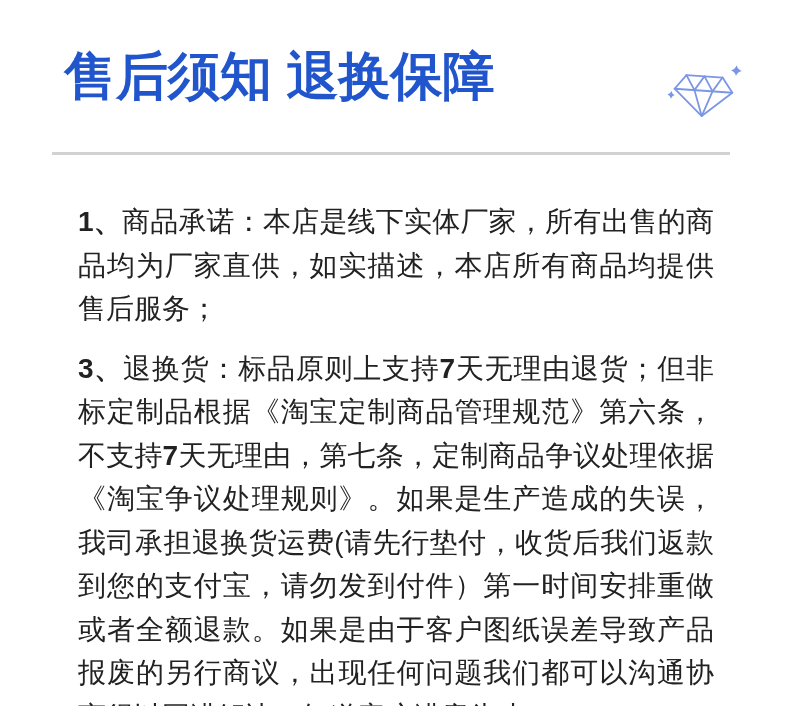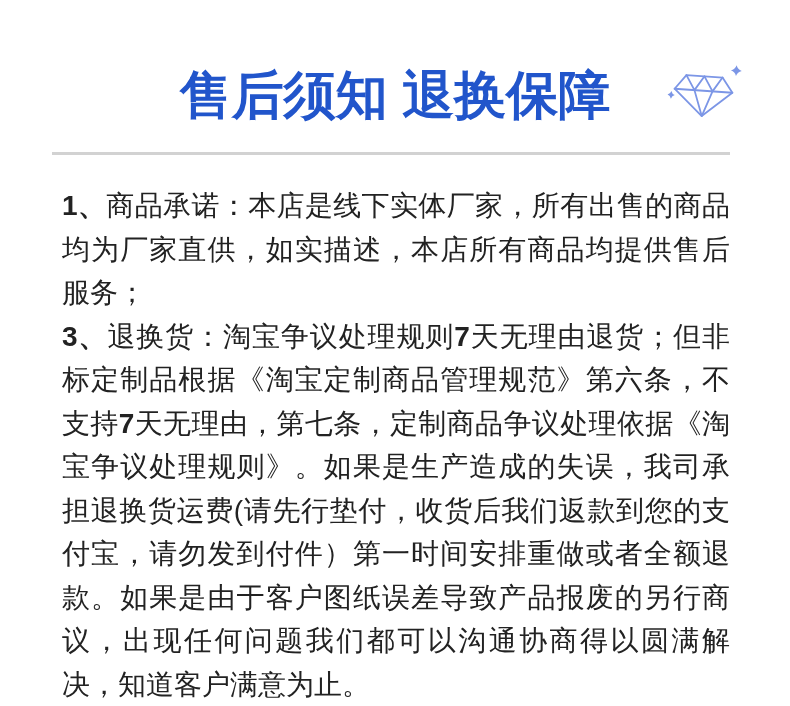--- a/index.html
+++ b/index.html
@@ -16,23 +16,22 @@
   }
   .page {
     position: relative;
     width: 790px;
     height: 706px;
     background: var(--bg);
     overflow: hidden;
   }
   .header {
     position: relative;
-    padding: 67px 64px 0 64px;
+    padding: 48px 64px 0 64px;
     height: 95px;
-    text-align: center;
   }
   .title {
     color: var(--accent);
     font-size: 52px;
     font-weight: 900;
     letter-spacing: 0px;
     line-height: 1.1;
     white-space: nowrap;
   }
   .icon-wrap {
@@ -57,21 +56,21 @@
   .body-text {
     position: absolute;
     top: 184px;
     left: 62px;
     right: 60px;
     color: var(--text);
     font-size: 28px;
     line-height: 43.5px;
     text-align: justify;
   }
-  .para { margin: 0; }
+  .para { margin: 16px; }
   .b { font-weight: bold; }
 </style>
 </head>
 <body>
 
 <div class="page">
 
   <div class="header">
     <h1 class="title">售后须知 退换保障</h1>
 
@@ -91,16 +90,16 @@
         <path d="M9 52 Q10.5 57 15 58.5 Q10.5 60 9 65 Q7.5 60 3 58.5 Q7.5 57 9 52 Z" fill="currentColor" stroke="none"></path>
       </svg>
     </span>
   </div>
 
   <hr class="divider">
 
   <div class="body-text">
 
   <p class="para"><span class="b">1、</span><span>商品承诺：本店是线下实体厂家，所有出售的商品均为厂家直供，如实描述，本店所有商品均提供售后服务；</span></p>
-      <p class="para"><span class="b">3、</span><span>退换货：淘宝争议处理规则</span><span class="b">7</span><span>天无理由退货；但非标定制品根据《淘宝定制商品管理规范》第六条，不支持</span><span class="b">7</span><span>天无理由，第七条，定制商品争议处理依据《淘宝争议处理规则》。如果是生产造成的失误，我司承担退换货运费(请先行垫付，收货后我们返款到您的支付宝，请勿发到付件）第一时间安排重做或者全额退款。如果是由于客户图纸误差导致产品报废的另行商议，出现任何问题我们都可以沟通协商得以圆满解决，知道客户满意为止。</span></p>
+      <p class="para"><span class="b">3、</span><span>退换货：标品原则上支持</span><span class="b">7</span><span>天无理由退货；但非标定制品根据《淘宝定制商品管理规范》第六条，不支持</span><span class="b">7</span><span>天无理由，第七条，定制商品争议处理依据《淘宝争议处理规则》。如果是生产造成的失误，我司承担退换货运费(请先行垫付，收货后我们返款到您的支付宝，请勿发到付件）第一时间安排重做或者全额退款。如果是由于客户图纸误差导致产品报废的另行商议，出现任何问题我们都可以沟通协商得以圆满解决，知道客户满意为止。</span></p>
     </div>
 
 </div>
 
 </body></html>

